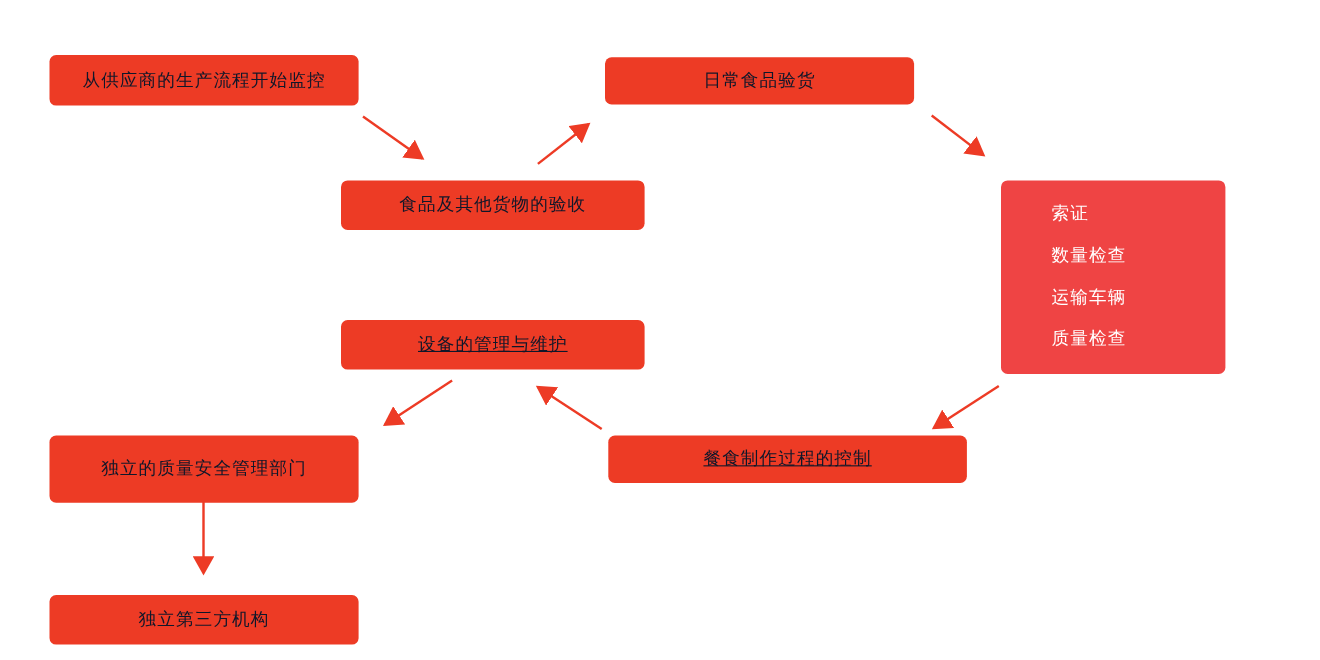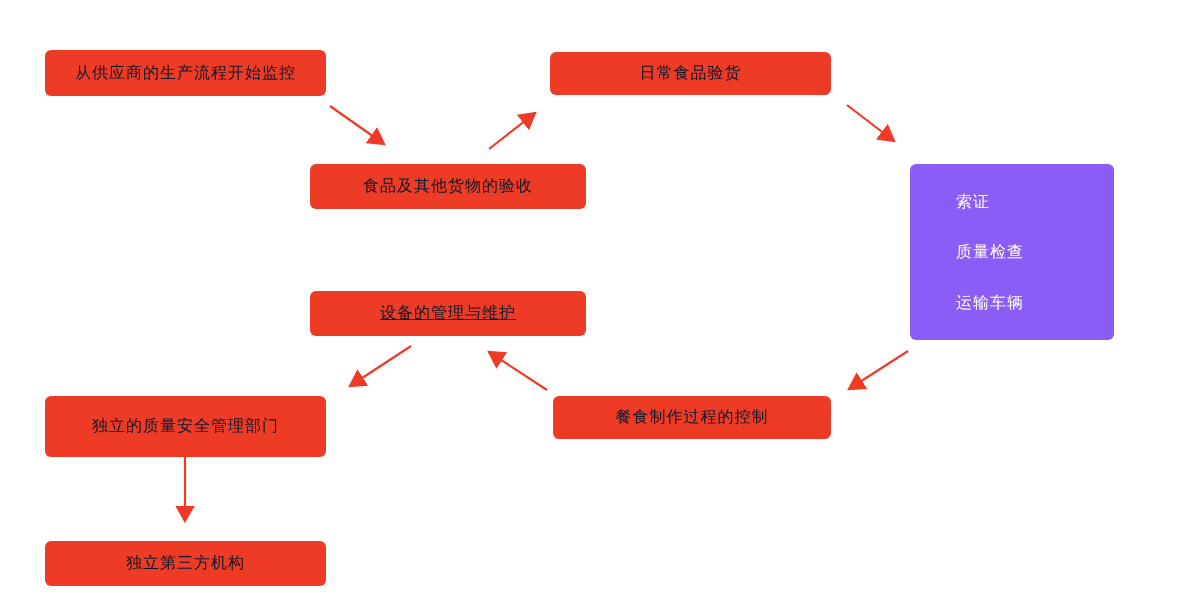--- a/index.html
+++ b/index.html
@@ -21,21 +21,21 @@
     border-radius: 6px;
     display: flex;
     align-items: center;
     justify-content: center;
     font-size: 16px;
     letter-spacing: 1px;
     text-align: center;
   }
   .node-list {
     position: absolute;
-    background: #8b5cf6;
+    background: #ef4444;
     color: #ffffff;
     border-radius: 6px;
     display: flex;
     flex-direction: column;
     justify-content: space-around;
     padding: 12px 0 12px 46px;
     font-size: 16px;
     letter-spacing: 1px;
   }
   .node-list .list-line {
@@ -77,33 +77,34 @@
   <div class="node" style="left:550px; top:52px; width:281px; height:43px;">
     <span>日常食品验货</span>
   </div>
 
   <div class="node" style="left:310px; top:164px; width:276px; height:45px;justify-content:center;">
     <span>食品及其他货物的验收</span>
   </div>
 
   <div class="node-list" style="left:910px; top:164px; width:204px; height:176px;">
     <div class="list-line">索证</div>
+    <div class="list-line">数量检查</div>
+    <div class="list-line">运输车辆</div>
     <div class="list-line">质量检查</div>
-    <div class="list-line">运输车辆</div>
   </div>
 
   <div class="node" style="left:310px; top:291px; width:276px; height:45px;text-decoration:underline;">
     <span>设备的管理与维护</span>
   </div>
 
   <div class="node" style="left:45px; top:396px; width:281px; height:61px;">
     <span>独立的质量安全管理部门</span>
   </div>
 
-  <div class="node" style="left:553px; top:396px; width:278px; height:43px;">
+  <div class="node" style="left:553px; top:396px; width:326px; height:43px;text-decoration:underline;">
     <span>餐食制作过程的控制</span>
   </div>
 
   <div class="node" style="left:45px; top:541px; width:281px; height:45px;">
     <span>独立第三方机构</span>
   </div>
 
 </div>
 
 </body></html>

